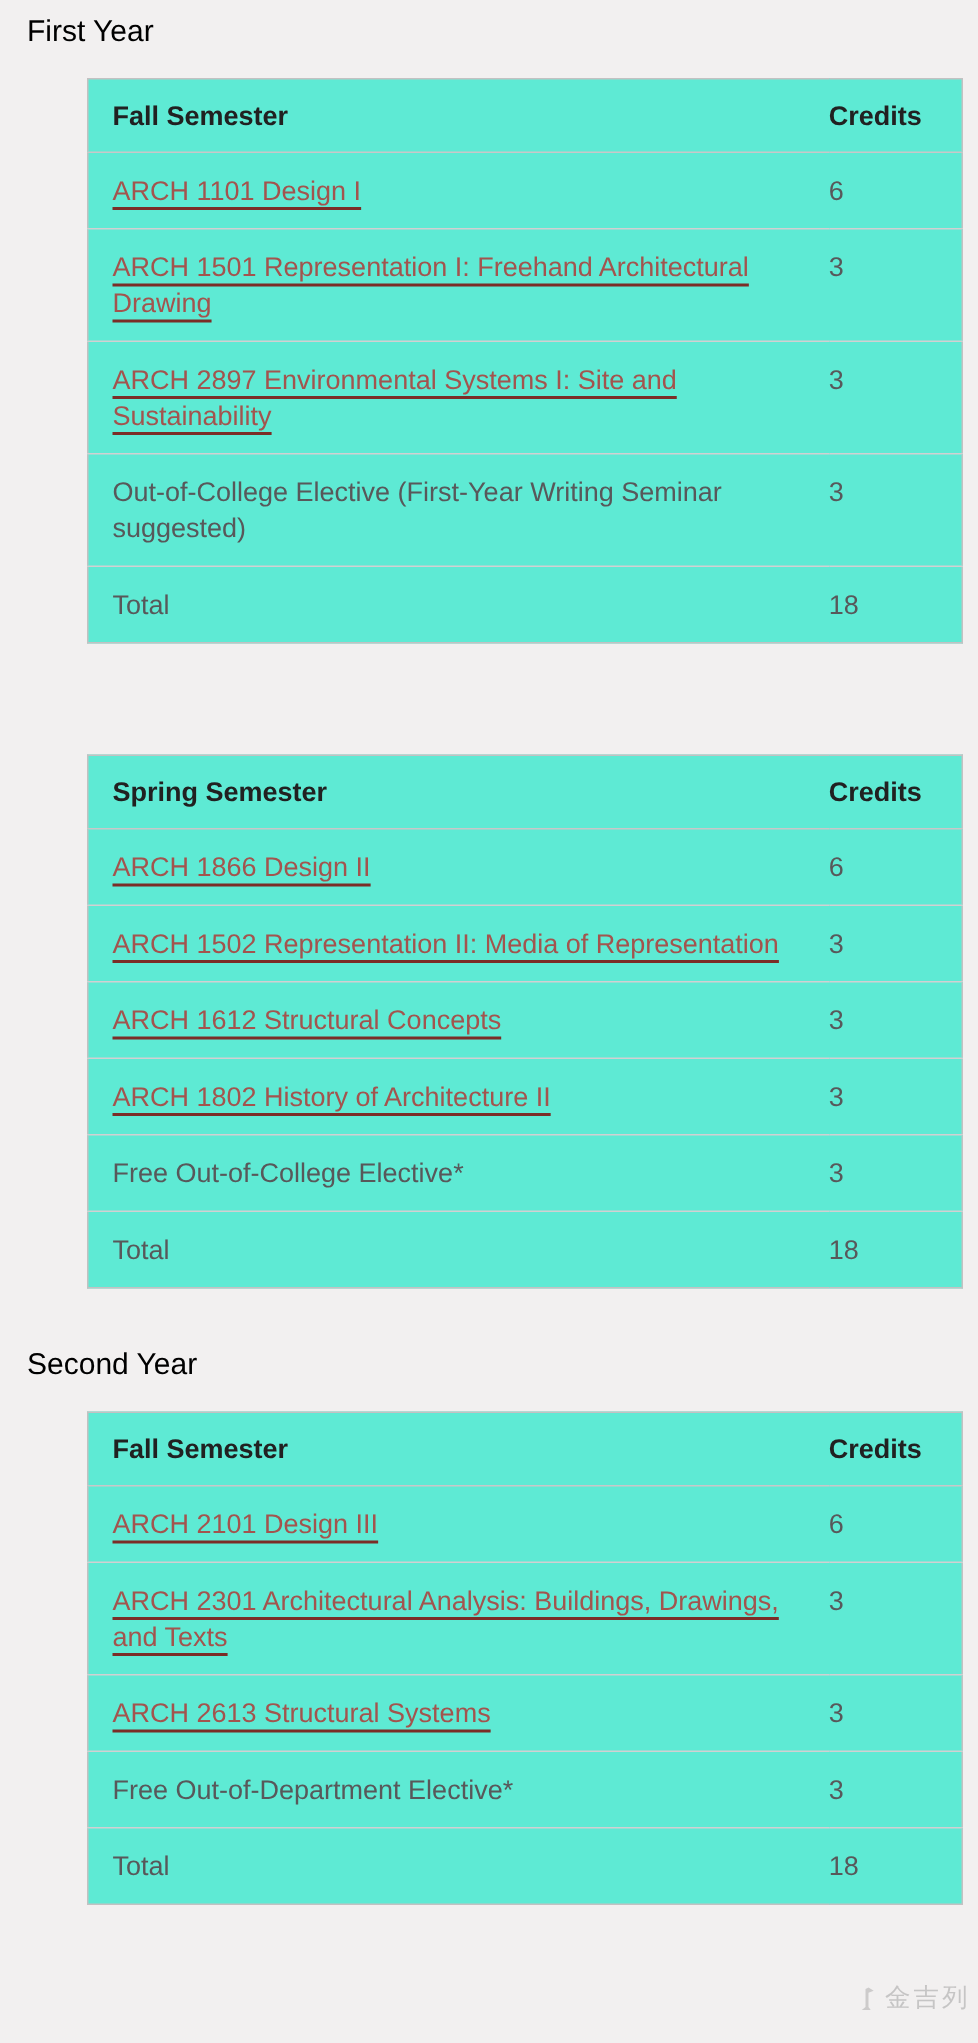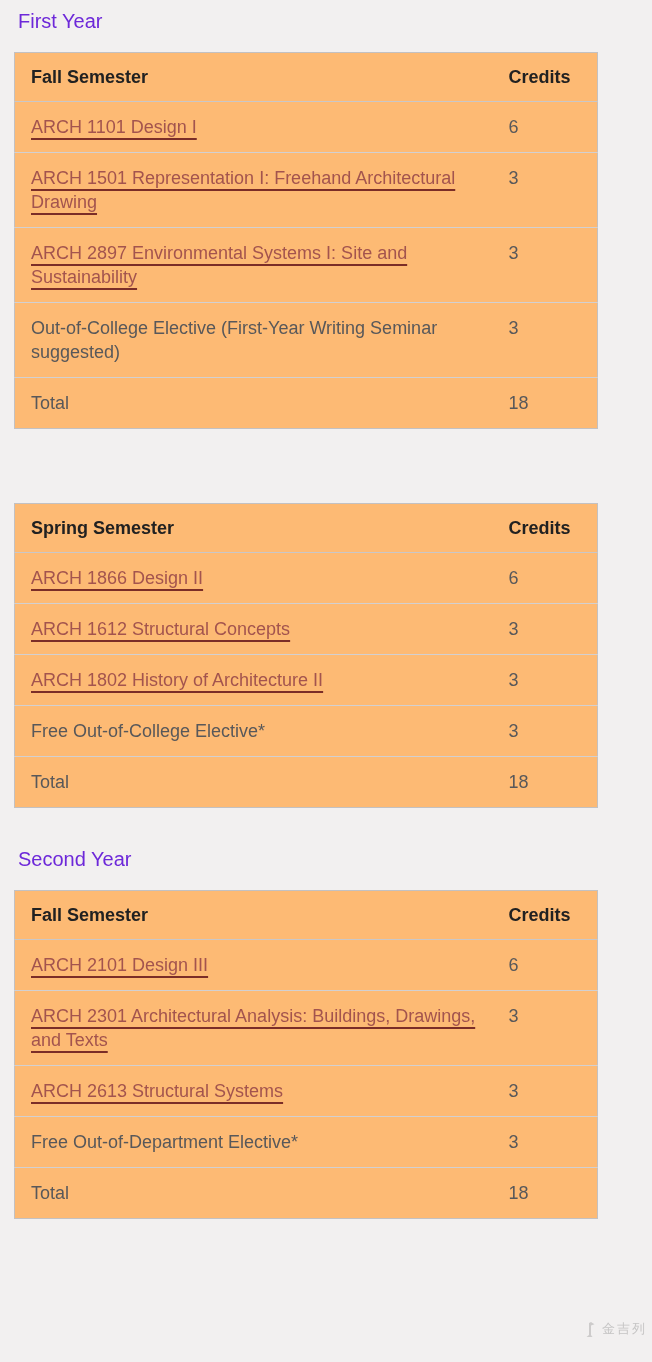--- a/index.html
+++ b/index.html
@@ -9,32 +9,33 @@
     overflow: hidden;
     position: relative;
     background: #f2f0f0;
     font-family: "Liberation Sans", "DejaVu Sans", sans-serif;
     padding: 10px 6px 0 14px;
   }
   .year-section { display: flow-root; }
   .year-heading {
     font-size: 20px;
     font-weight: 400;
-    color: #6d28d9;
+    color: #000000;
     line-height: 22px;
     margin: 0 0 20px 4px;
   }
   .year-section + .year-section .year-heading { margin-top: 40px; }
   .table-block + .table-block { margin-top: 74px; }
   table.semester-table {
     width: 584px;
     border-collapse: collapse;
     table-layout: fixed;
-    background: #fdba74;
+    background: #5eead4;
     border: 1px solid #c3c1c2;
+    margin-left: 44px;
   }
   th, td {
     text-align: left;
     vertical-align: top;
     font-size: 18px;
     line-height: 24px;
   }
   th {
     padding: 12px 4px 12px 16px;
     color: #212121;
@@ -58,21 +59,21 @@
     cursor: pointer;
   }
   .watermark {
     position: absolute;
     top: 1320px;
     right: 5px;
     display: flex;
     align-items: center;
     gap: 6px;
     color: #c6c5c5;
-    font-size: 13px;
+    font-size: 17px;
     letter-spacing: 2px;
     user-select: none;
   }
   .watermark svg { display: block; opacity: .9; }
 </style>
 </head>
 <body>
 
 <main id="curriculum">
   <section class="year-section">
@@ -122,20 +123,24 @@
         <th>Spring Semester</th>
         <th>Credits</th>
       </tr>
     </thead>
     <tbody>
   <tr>
     <td><a class="course-link" href="#">ARCH 1866 Design II</a></td>
     <td>6</td>
   </tr>
 
+  <tr>
+    <td><a class="course-link" href="#">ARCH 1502 Representation II: Media of Representation</a></td>
+    <td>3</td>
+  </tr>
 
   <tr>
     <td><a class="course-link" href="#">ARCH 1612 Structural Concepts</a></td>
     <td>3</td>
   </tr>
 
   <tr>
     <td><a class="course-link" href="#">ARCH 1802 History of Architecture II</a></td>
     <td>3</td>
   </tr>

